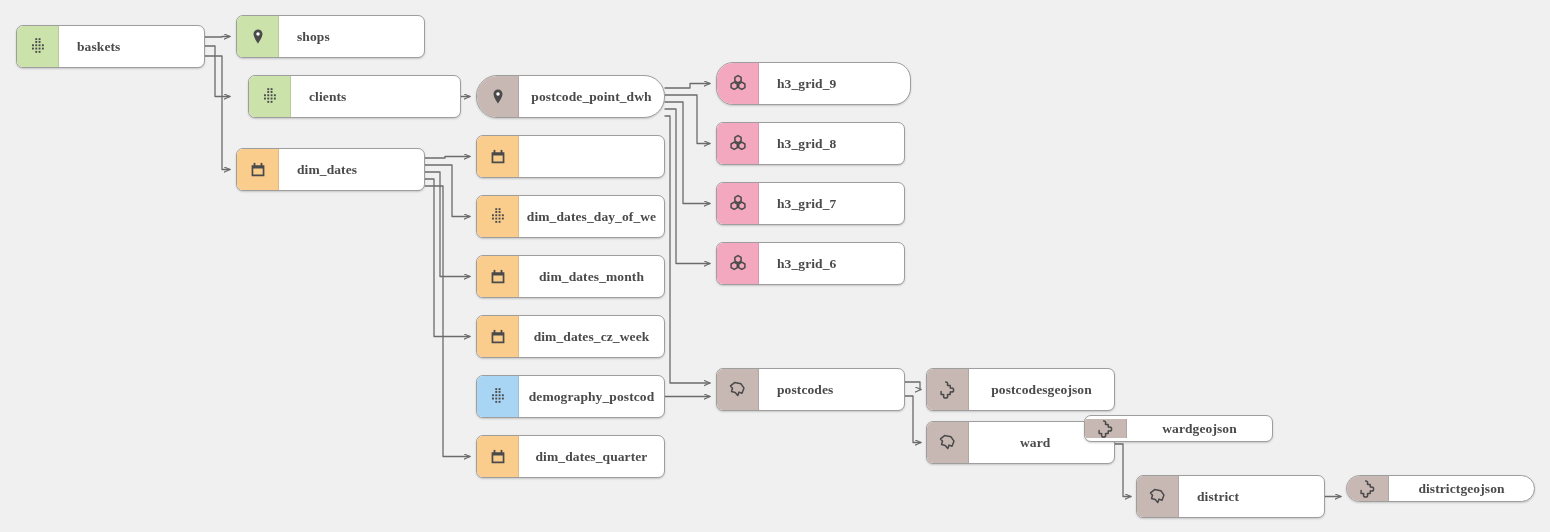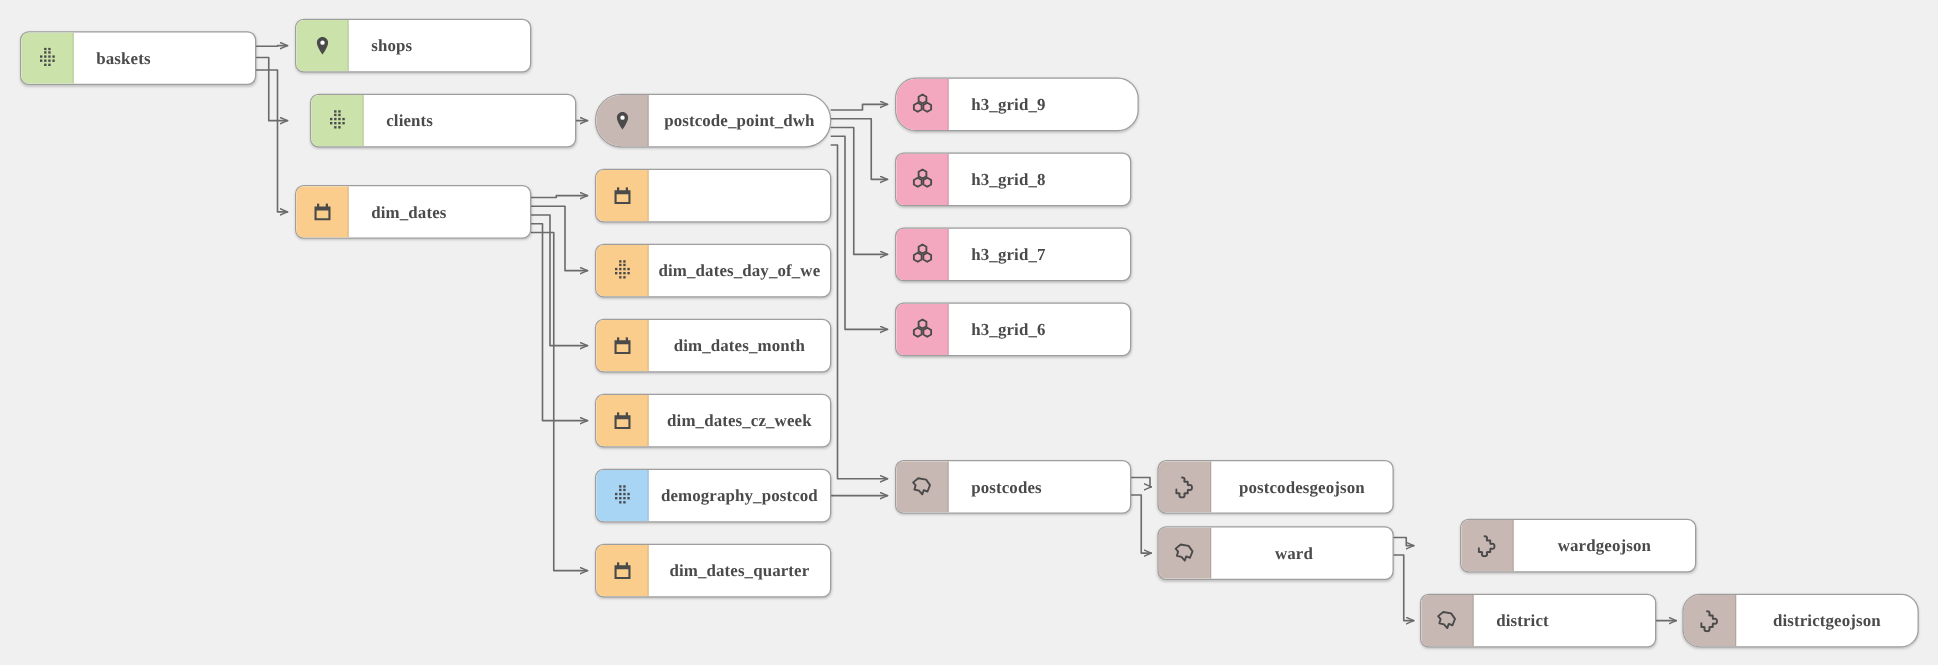--- a/index.html
+++ b/index.html
@@ -295,37 +295,37 @@
         <div class="label-cell">postcodesgeojson</div>
       </div>
       <div class="node" style="left: 926px; top: 421px; width: 189px; height: 43px; gap: 33px;">
         <div class="icon-cell" style="background: rgb(200, 184, 179);">
           <svg width="19" height="19" viewBox="0 0 19 19">
             <path d="M6.6 2.6l6.3 1.1 3.1 4.4-2.0 5.1-3.0-1.1-1.2 3.4-2.6-3.0-3.7-0.9 1.0-3.3-2.0-2.4z" stroke="#4a4a4a" fill="none" stroke-width="1.5" stroke-linejoin="round" stroke-linecap="round"></path>
           </svg>
         </div>
         <div class="label-cell">ward</div>
       </div>
-      <div class="node center" style="left: 1168px; top: 415px; width: 189px; height: 43px;">
+      <div class="node center" style="left: 1084px; top: 415px; width: 189px; height: 27px; align-items: center;">
         <div class="icon-cell" style="background: rgb(200, 184, 179);">
           <svg width="19" height="19" viewBox="0 0 19 19">
             <path d="M7.6 2.0c1.2 0 2.1 0.8 2.1 1.8 0 0.5-0.3 0.8-0.3 1.1 0 0.3 0.25 0.5 0.6 0.5h2.2v2.2c0 0.35 0.2 0.6 0.5 0.6 0.3 0 0.6-0.3 1.1-0.3 1.0 0 1.8 0.9 1.8 2.1s-0.8 2.1-1.8 2.1c-0.5 0-0.8-0.3-1.1-0.3-0.3 0-0.5 0.25-0.5 0.6v2.2h-2.2c-0.35 0-0.6 0.2-0.6 0.5 0 0.3 0.3 0.6 0.3 1.1 0 1.0-0.9 1.8-2.1 1.8s-2.1-0.8-2.1-1.8c0-0.5 0.3-0.8 0.3-1.1 0-0.3-0.25-0.5-0.6-0.5H3.1v-3.0" stroke="#4a4a4a" fill="none" stroke-width="1.5" stroke-linejoin="round" stroke-linecap="round"></path>
           </svg>
         </div>
         <div class="label-cell">wardgeojson</div>
       </div>
       <div class="node" style="left: 1136px; top: 475px; width: 189px; height: 43px;">
         <div class="icon-cell" style="background: rgb(200, 184, 179);">
           <svg width="19" height="19" viewBox="0 0 19 19">
             <path d="M6.6 2.6l6.3 1.1 3.1 4.4-2.0 5.1-3.0-1.1-1.2 3.4-2.6-3.0-3.7-0.9 1.0-3.3-2.0-2.4z" stroke="#4a4a4a" fill="none" stroke-width="1.5" stroke-linejoin="round" stroke-linecap="round"></path>
           </svg>
         </div>
         <div class="label-cell">district</div>
       </div>
-      <div class="node center" style="left: 1346px; top: 475px; width: 189px; height: 43px; border-radius: 14px;">
+      <div class="node center" style="left: 1346px; top: 475px; width: 189px; height: 27px; border-radius: 14px;">
         <div class="icon-cell" style="background: rgb(200, 184, 179);">
           <svg width="19" height="19" viewBox="0 0 19 19">
             <path d="M7.6 2.0c1.2 0 2.1 0.8 2.1 1.8 0 0.5-0.3 0.8-0.3 1.1 0 0.3 0.25 0.5 0.6 0.5h2.2v2.2c0 0.35 0.2 0.6 0.5 0.6 0.3 0 0.6-0.3 1.1-0.3 1.0 0 1.8 0.9 1.8 2.1s-0.8 2.1-1.8 2.1c-0.5 0-0.8-0.3-1.1-0.3-0.3 0-0.5 0.25-0.5 0.6v2.2h-2.2c-0.35 0-0.6 0.2-0.6 0.5 0 0.3 0.3 0.6 0.3 1.1 0 1.0-0.9 1.8-2.1 1.8s-2.1-0.8-2.1-1.8c0-0.5 0.3-0.8 0.3-1.1 0-0.3-0.25-0.5-0.6-0.5H3.1v-3.0" stroke="#4a4a4a" fill="none" stroke-width="1.5" stroke-linejoin="round" stroke-linecap="round"></path>
           </svg>
         </div>
         <div class="label-cell">districtgeojson</div>
       </div>
     </div>
 </div>
 

